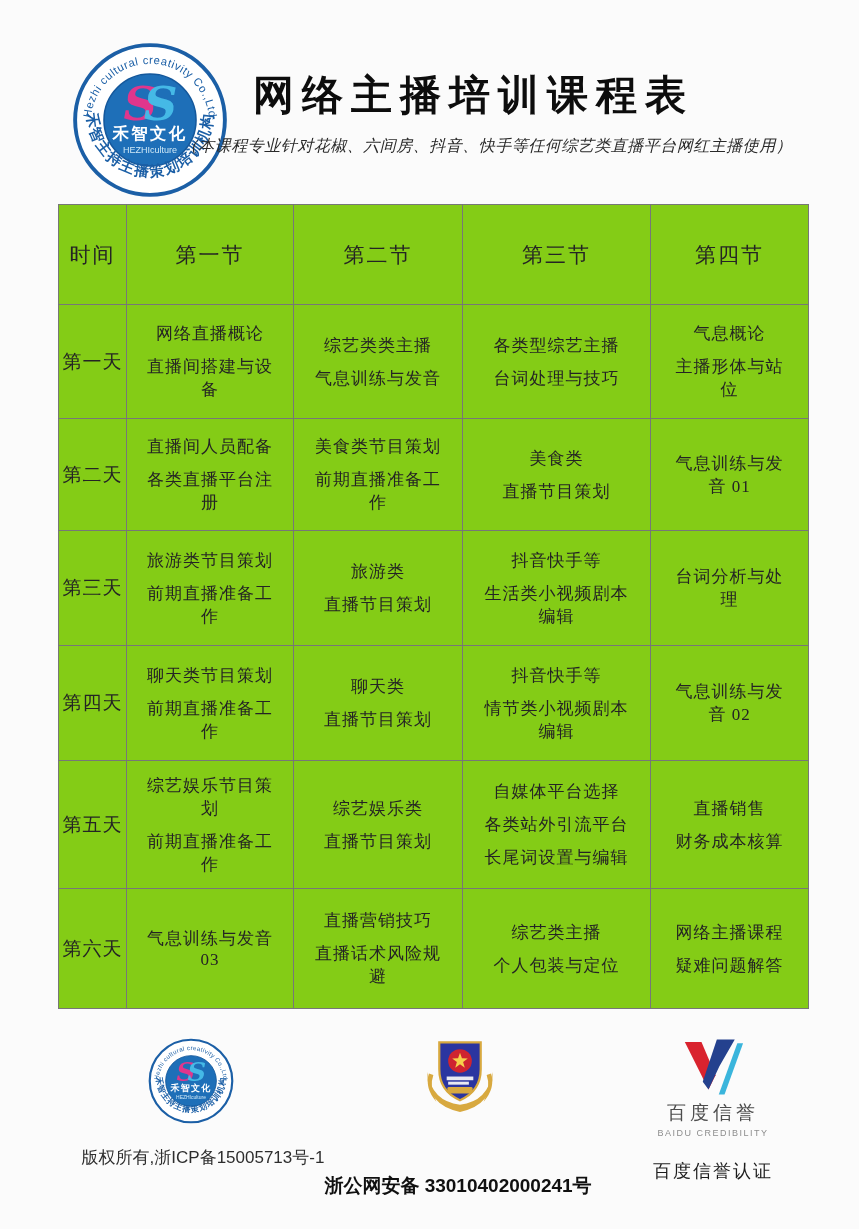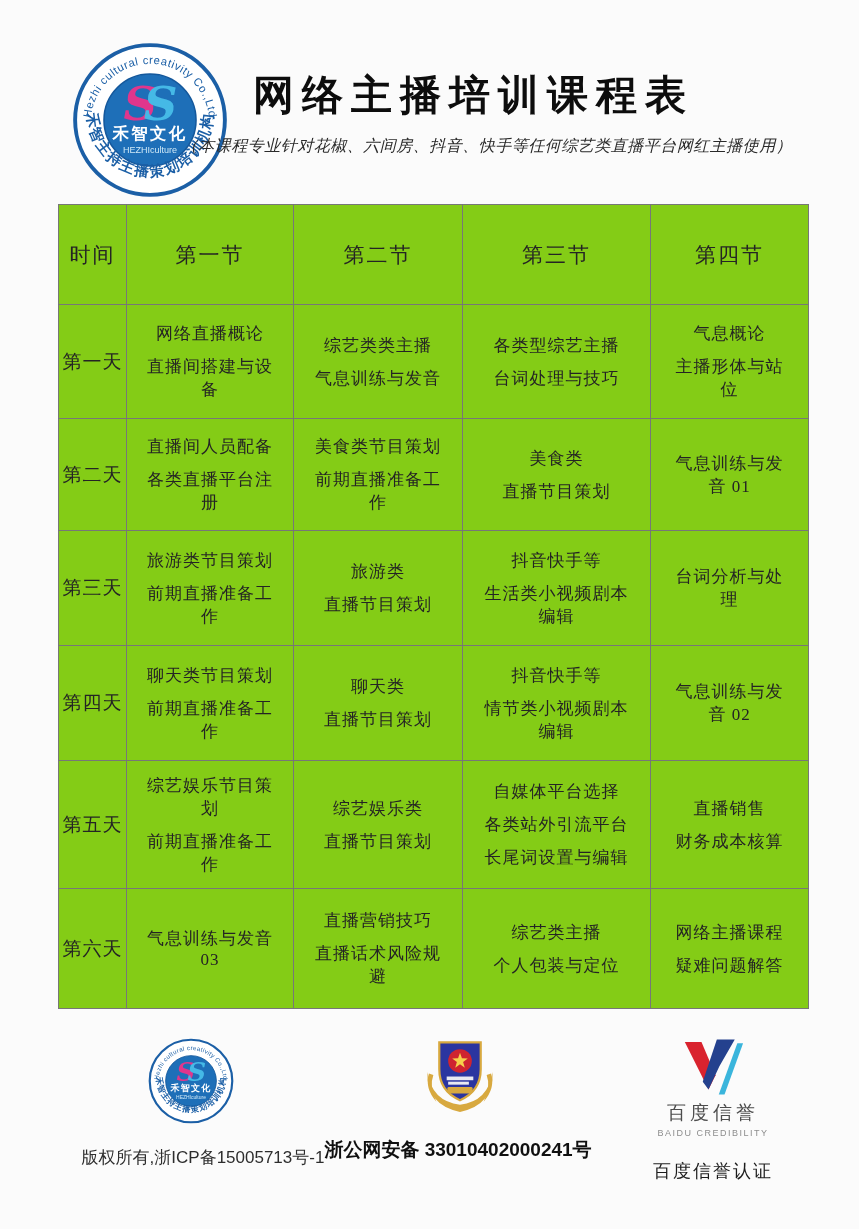--- a/index.html
+++ b/index.html
@@ -38,21 +38,21 @@
   tbody tr:nth-of-type(5){height:128px;}
   tbody tr:nth-of-type(6){height:120px;padding-left:32px;}
   
   .footer-logo { position:absolute; left:148px; top:1038px; width:86px; height:86px; }
   .copyright {
     position:absolute; left:57px; width:292px; top:1146px; text-align:center;
     font-size:17px; color:#2d2d2d; font-family:"Liberation Sans",sans-serif;
   }
   .police-badge { position:absolute; left:423px; top:1036px; width:74px; height:84px; }
   .police-text {
-    position:absolute; left:308px; width:300px; top:1137px; text-align:center;
+    position:absolute; left:308px; width:300px; top:1173px; text-align:center;
     font-size:19px; font-weight:bold; color:#101010;
     font-family:"Liberation Sans",sans-serif;
   }
   .baidu-block { position:absolute; left:638px; width:150px; top:1038px; text-align:center;
     font-family:"Liberation Sans",sans-serif; }
   .baidu-v { width:64px; height:58px; display:block; margin:0 auto; }
   .baidu-cn { font-size:19px; color:#4c4c4c; letter-spacing:4px; margin-top:4px; }
   .baidu-en { font-size:9px; color:#8d8d8d; letter-spacing:1.5px; margin-top:2px; }
   .baidu-cert { font-size:18px; color:#1c1c1c; letter-spacing:2px; margin-top:21px; }
   .defs-hidden { position:absolute; width:0; height:0; overflow:hidden; }

